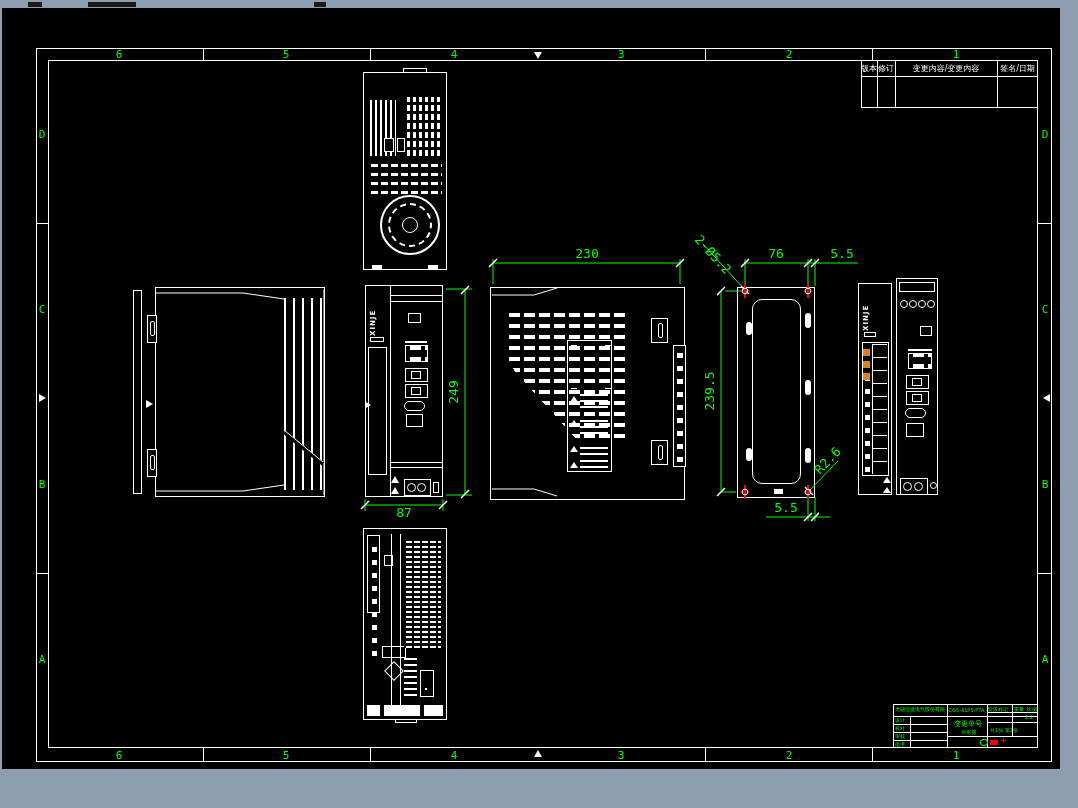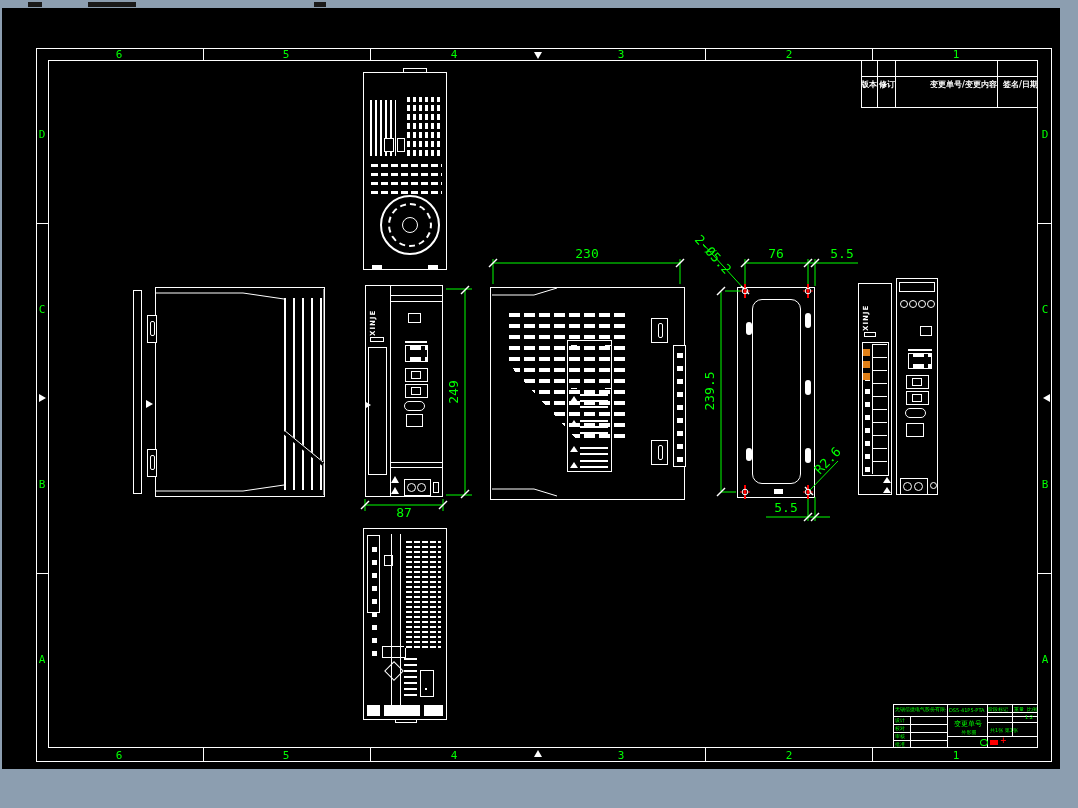--- a/index.html
+++ b/index.html
@@ -4,21 +4,21 @@
 <style>
   html,body{margin:0;padding:0;}
   body{background:#8c9eb0;font-family:"DejaVu Sans",sans-serif;}
   #app{position:relative;width:1078px;height:808px;background:#8c9eb0;overflow:hidden;}
   .abs{position:absolute;}
   .wb{border:1px solid #fff;box-sizing:border-box;}
   .wf{background:#fff;}
   .grn{color:#00ff00;font-family:"DejaVu Sans Mono",monospace;}
   .zone{font-size:11px;text-align:center;line-height:11px;}
   .dimtxt{fill:#00ff00;font-family:"DejaVu Sans Mono",monospace;font-size:13px;}
-  .revhdr{color:#fff;font-size:8px;font-weight:bold;text-align:right;line-height:15px;white-space:nowrap;overflow:hidden;margin-top:16px;}
+  .revhdr{color:#fff;font-size:8px;font-weight:normal;text-align:center;line-height:15px;white-space:nowrap;overflow:hidden;}
   .tb-txt{color:#00ff00;font-size:5px;line-height:7px;white-space:nowrap;overflow:hidden;}
   .tb-txt2{color:#00ff00;font-size:7px;line-height:8px;white-space:nowrap;overflow:hidden;}
   .logo-v{color:#fff;font-size:7px;font-weight:bold;writing-mode:vertical-rl;transform:rotate(180deg);letter-spacing:1px;line-height:8px;}
   .slotgrid{background-image:repeating-linear-gradient(90deg,#000 0 4px,transparent 4px 15px),repeating-linear-gradient(0deg,#fff 0 4px,transparent 4px 11px);}
   .vslots{background-image:repeating-linear-gradient(0deg,#000 0 3px,transparent 3px 9px),repeating-linear-gradient(90deg,#fff 0 3px,transparent 3px 6px);}
   .vbars{background-image:repeating-linear-gradient(90deg,#fff 0 2px,transparent 2px 5px);}
   .fins{background-image:repeating-linear-gradient(90deg,#fff 0 2px,transparent 2px 9px);}
   .textrows{background-image:repeating-linear-gradient(90deg,#000 0 2px,transparent 2px 8px),repeating-linear-gradient(0deg,#fff 0 2px,transparent 2px 5px);}
   .scatter{background-image:repeating-linear-gradient(90deg,#000 0 3px,transparent 3px 10px),repeating-linear-gradient(0deg,#fff 0 3px,transparent 3px 9px);}
   .pinrows{background-image:repeating-linear-gradient(0deg,#fff 0 5px,transparent 5px 13px);}
@@ -87,21 +87,21 @@
   <div class="abs arrow-r" style="left:39px;top:394px;"></div>
   <div class="abs arrow-l" style="left:1043px;top:394px;"></div>
 
   <div class="abs wb" style="left:861px;top:60px;width:177px;height:48px;"></div>
   <div class="abs wf" style="left:861px;top:76px;width:177px;height:1px;"></div>
   <div class="abs wf" style="left:877px;top:60px;width:1px;height:48px;"></div>
   <div class="abs wf" style="left:895px;top:60px;width:1px;height:48px;"></div>
   <div class="abs wf" style="left:997px;top:60px;width:1px;height:48px;"></div>
   <div class="abs revhdr" style="left:861px;top:61px;width:16px;">版本</div>
   <div class="abs revhdr" style="left:877px;top:61px;width:18px;">修订</div>
-  <div class="abs revhdr" style="left:895px;top:61px;width:102px;">变更单号/变更内容</div>
+  <div class="abs revhdr" style="left:895px;top:61px;width:102px;">变更内容/变更内容</div>
   <div class="abs revhdr" style="left:997px;top:61px;width:41px;">签名/日期</div>
 
   <div class="abs wb" style="left:363px;top:72px;width:84px;height:198px;"></div>
   <div class="abs wb" style="left:403px;top:68px;width:24px;height:5px;"></div>
   <div class="abs vbars" style="left:370px;top:100px;width:26px;height:56px;"></div>
   <div class="abs vslots" style="left:407px;top:97px;width:33px;height:62px;"></div>
   <div class="abs wb" style="left:384px;top:138px;width:10px;height:14px;background:#000;"></div>
   <div class="abs wb" style="left:397px;top:138px;width:8px;height:14px;background:#000;"></div>
   <div class="abs scatter" style="left:368px;top:160px;width:74px;height:34px;"></div>
   <div class="abs" style="left:380px;top:195px;width:60px;height:60px;border:2px solid #fff;border-radius:50%;box-sizing:border-box;"></div>

